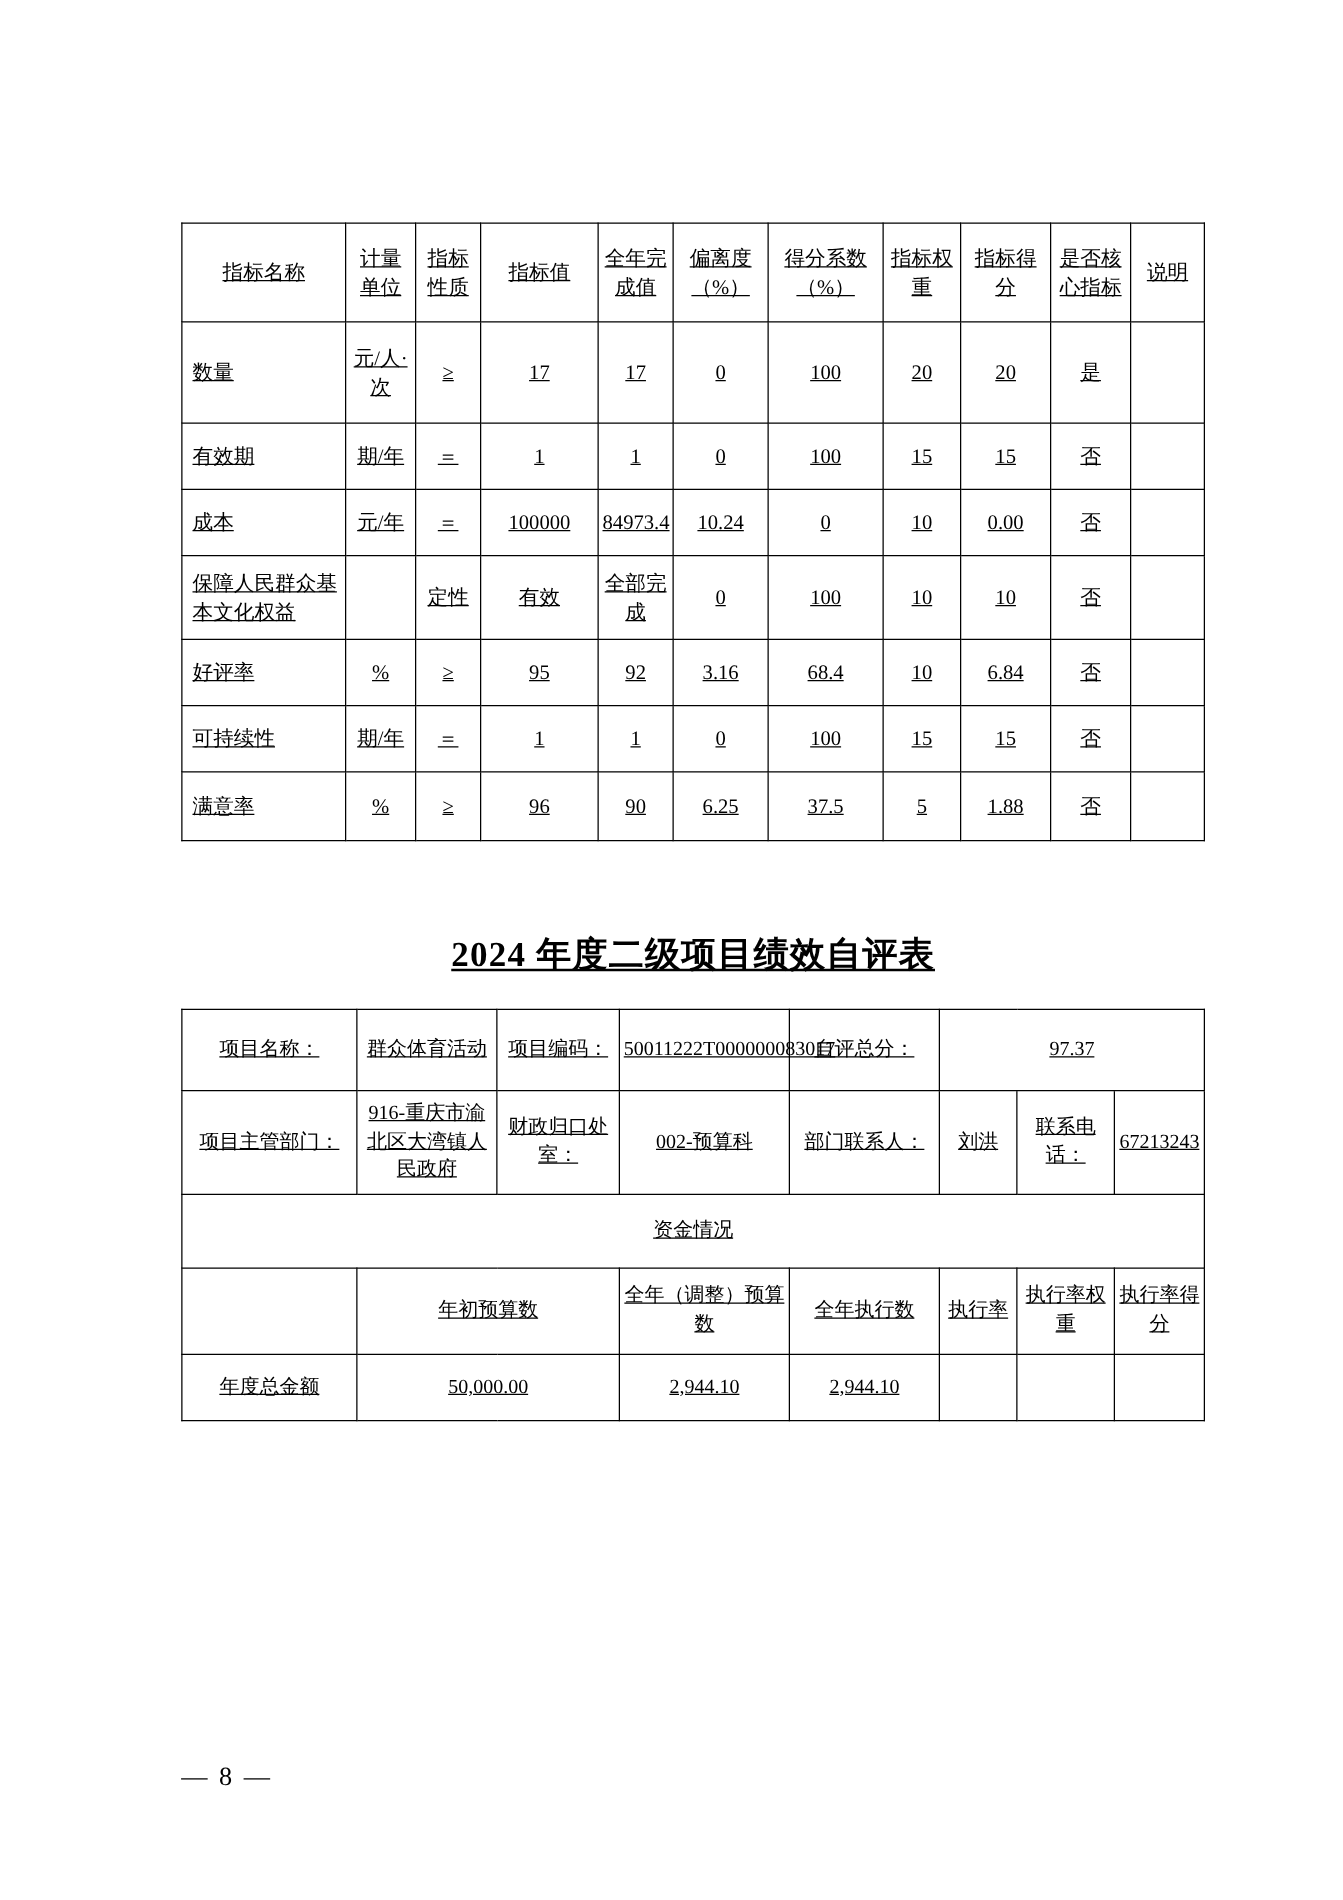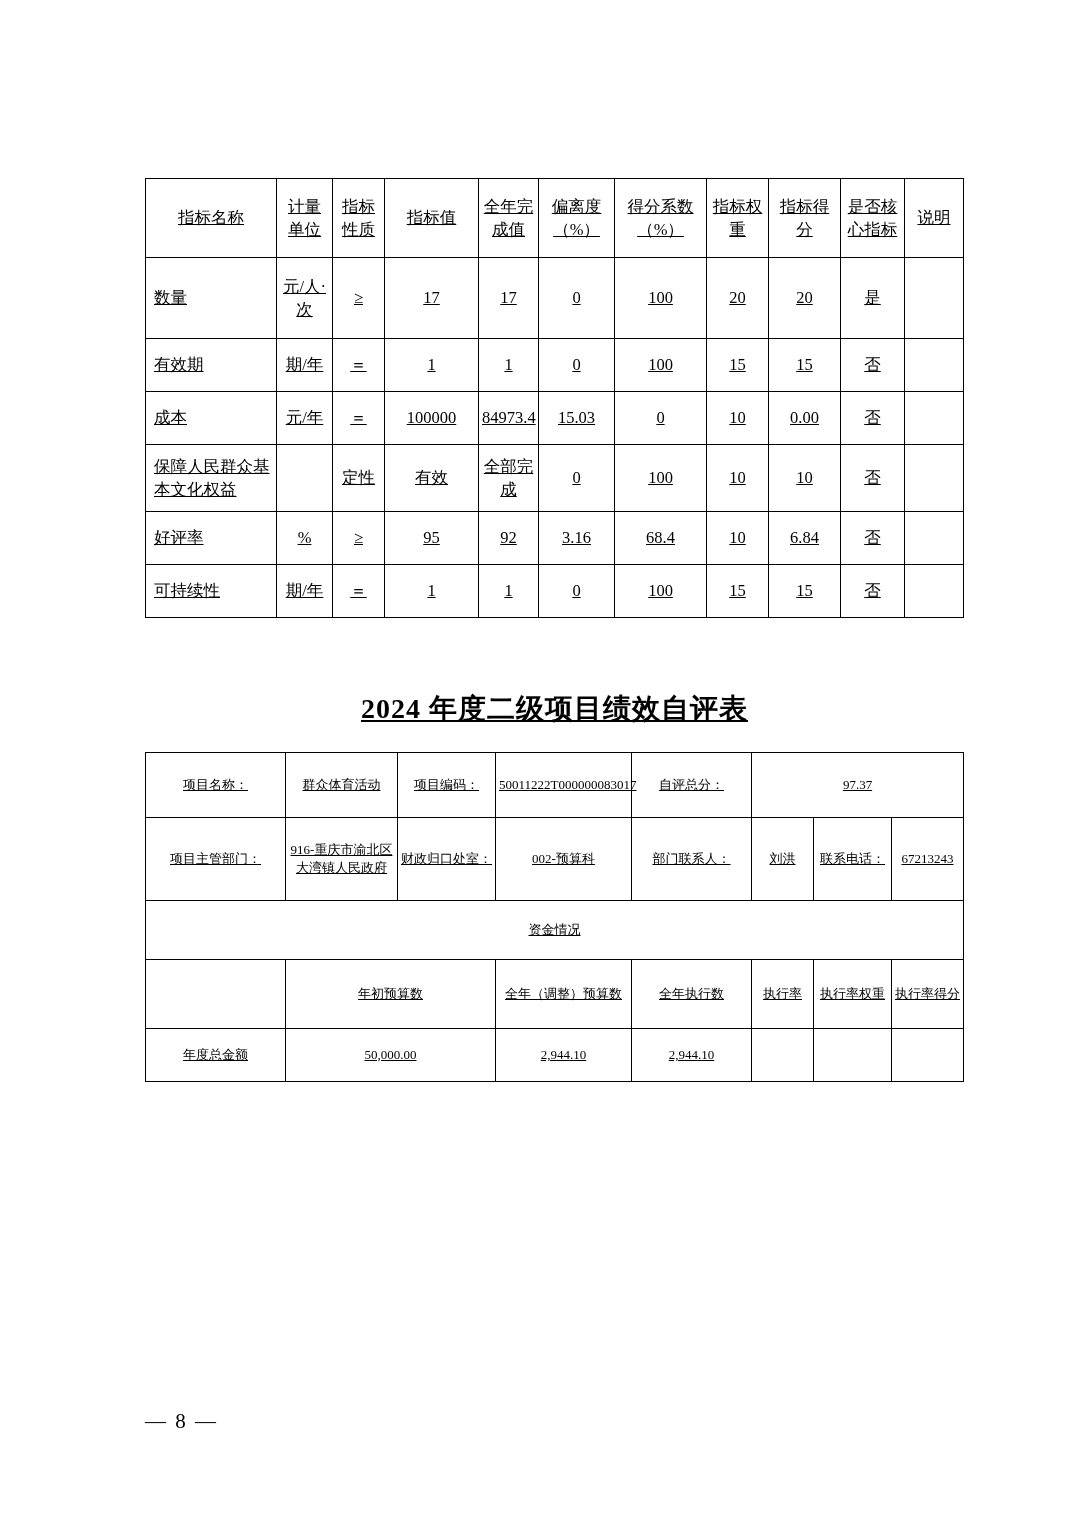--- a/index.html
+++ b/index.html
@@ -66,21 +66,21 @@
     margin: 72px 0 24px 0;
     font-family: "Liberation Serif", "DejaVu Serif", serif;
   }
 
   
   #project-table {
     width: 818px;
     margin: 0;
   }
   #project-table td {
-    font-size: 13px;
+    font-size: 16px;
   }
   #project-table td.lbl {
     text-align: center;
   }
   .p-r1 td { height: 56px; }
   .p-r2 td { height: 74px; }
   .p-r3 td { height: 50px; }
   .p-r4 td { height: 60px; }
   .p-r5 td { height: 44px; }
   .p-r6 td { height: 44px; }
@@ -160,21 +160,21 @@
       <td>否</td>
       <td></td>
     </tr>
 
     <tr class="r-3">
       <td class="name">成本</td>
       <td>元/年</td>
       <td>＝</td>
       <td>100000</td>
       <td>84973.4</td>
-      <td>15.03</td>
+      <td>10.24</td>
       <td>0</td>
       <td>10</td>
       <td>0.00</td>
       <td>否</td>
       <td></td>
     </tr>
 
     <tr class="r-4">
       <td class="name">保障人民群众基本文化权益</td>
       <td></td>
@@ -211,20 +211,33 @@
       <td>1</td>
       <td>1</td>
       <td>0</td>
       <td>100</td>
       <td>15</td>
       <td>15</td>
       <td>否</td>
       <td></td>
     </tr>
 
+    <tr class="r-8">
+      <td class="name">满意率</td>
+      <td>%</td>
+      <td>≥</td>
+      <td>96</td>
+      <td>90</td>
+      <td>6.25</td>
+      <td>37.5</td>
+      <td>5</td>
+      <td>1.88</td>
+      <td>否</td>
+      <td></td>
+    </tr>
   </tbody>
     </table>
 
   <div class="doc-title">2024 年度二级项目绩效自评表</div>
 
   <table id="project-table">
     <colgroup>
       <col style="width:140px">
       <col style="width:112px">
       <col style="width:98px">

